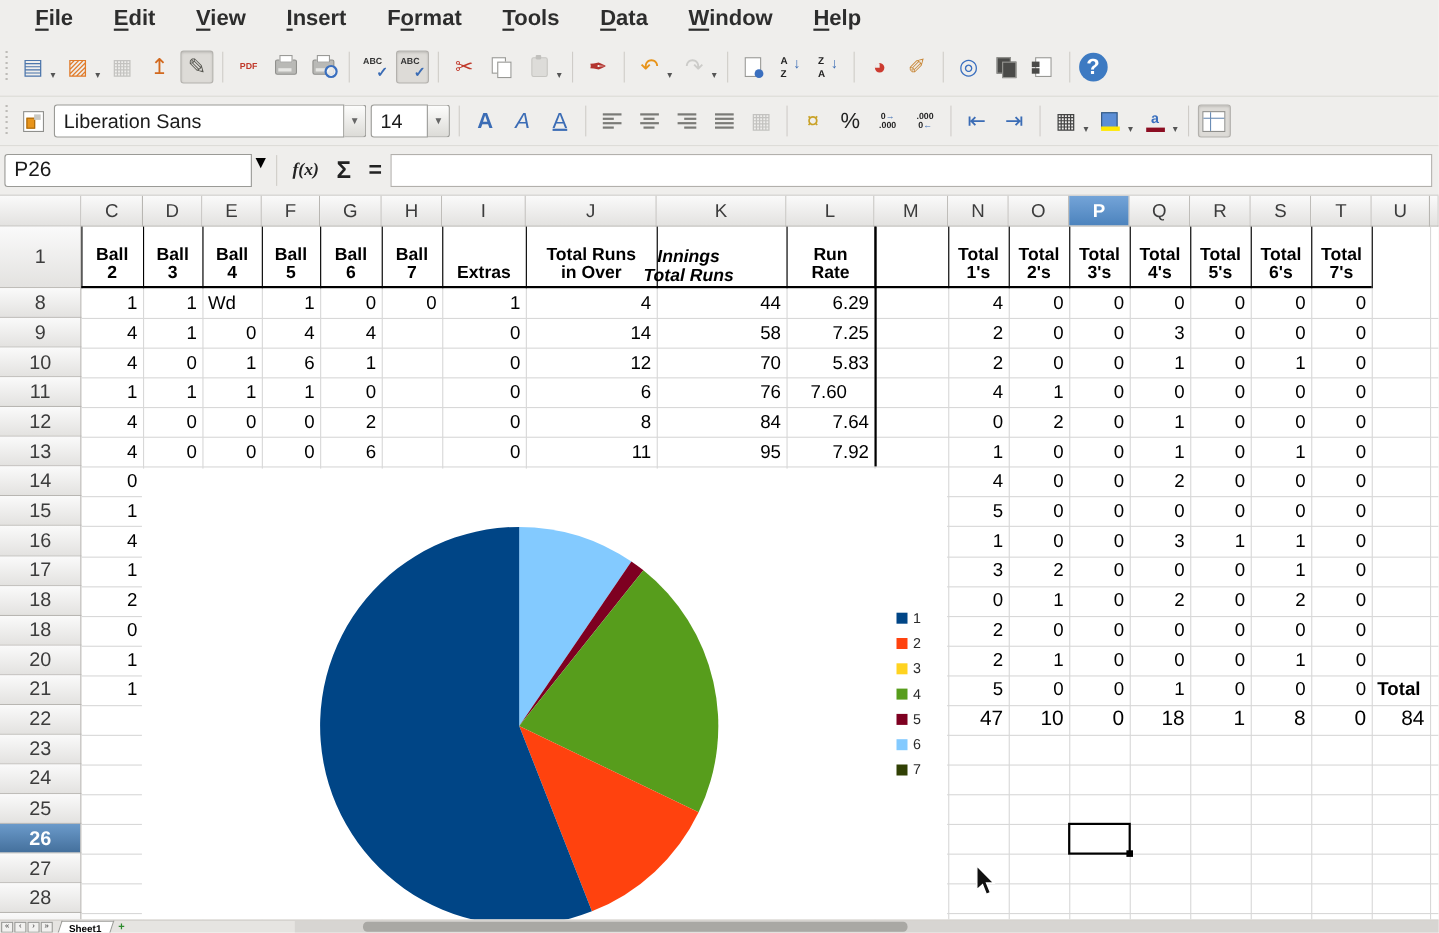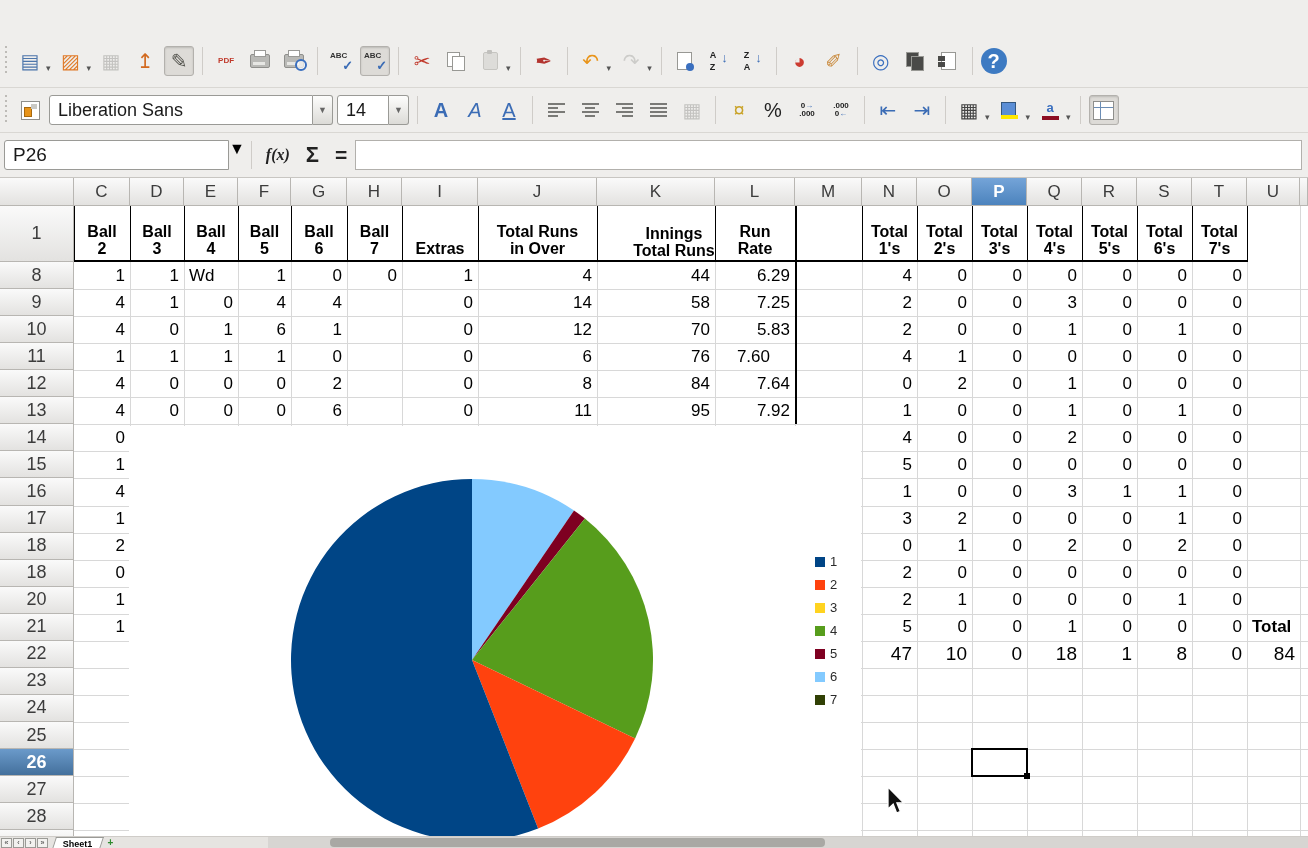--- a/index.html
+++ b/index.html
@@ -120,20 +120,31 @@
   #sheettab span{transform:skewX(18deg);}
   #addtab{color:#2e8b2e;font-weight:bold;font-size:10px;margin-left:6px;}
   #hscroll{position:absolute;left:268px;top:837px;width:1040px;height:11px;background:#d7d5d2;}
   #hthumb{position:absolute;left:62px;top:1px;width:495px;height:9px;background:#a9a8a4;border-radius:4px;}
   #cursor{position:absolute;left:886px;top:786px;z-index:50;}
 </style>
 </head>
 <body>
 <div id="app">
 
+<div id="menubar">
+      <span class="menu-item"><u>F</u>ile</span>
+      <span class="menu-item"><u>E</u>dit</span>
+      <span class="menu-item"><u>V</u>iew</span>
+      <span class="menu-item"><u>I</u>nsert</span>
+      <span class="menu-item">F<u>o</u>rmat</span>
+      <span class="menu-item"><u>T</u>ools</span>
+      <span class="menu-item"><u>D</u>ata</span>
+      <span class="menu-item"><u>W</u>indow</span>
+      <span class="menu-item"><u>H</u>elp</span>
+    </div>
 
 <div id="tb1" class="tbar">
   <span class="handle"></span>
   <div id="tb1icons" style="display:flex;align-items:center;">
         <div class="tbicon">
           <span class="g" style="color: rgb(77, 118, 171);">▤</span>
         </div>
         <span class="caretbtn">▾</span>
         <div class="tbicon">
           <span class="g" style="color: rgb(224, 123, 42);">▨</span>
@@ -502,21 +513,21 @@
 4</div>
       <div class="hcell" style="left: 239px; top: 29px; width: 51px; height: 53px;">Ball
 5</div>
       <div class="hcell" style="left: 292px; top: 29px; width: 54px; height: 53px;">Ball
 6</div>
       <div class="hcell" style="left: 348px; top: 29px; width: 53px; height: 53px;">Ball
 7</div>
       <div class="hcell" style="left: 403px; top: 29px; width: 74px; height: 53px;">Extras</div>
       <div class="hcell" style="left: 479px; top: 29px; width: 117px; height: 53px;">Total Runs
 in Over</div>
-      <div class="hcell" style="left: 616px; top: 29px; width: 116px; height: 55px;">Innings
+      <div class="hcell" style="left: 568px; top: 29px; width: 116px; height: 55px; font-style: italic;">Innings
 Total Runs</div>
       <div class="hcell" style="left: 716px; top: 29px; width: 78px; height: 53px;">Run
 Rate</div>
       <div class="hcell" style="left: 863px; top: 29px; width: 53px; height: 53px;">Total
 1's</div>
       <div class="hcell" style="left: 918px; top: 29px; width: 53px; height: 53px;">Total
 2's</div>
       <div class="hcell" style="left: 973px; top: 29px; width: 53px; height: 53px;">Total
 3's</div>
       <div class="hcell" style="left: 1028px; top: 29px; width: 53px; height: 53px;">Total

